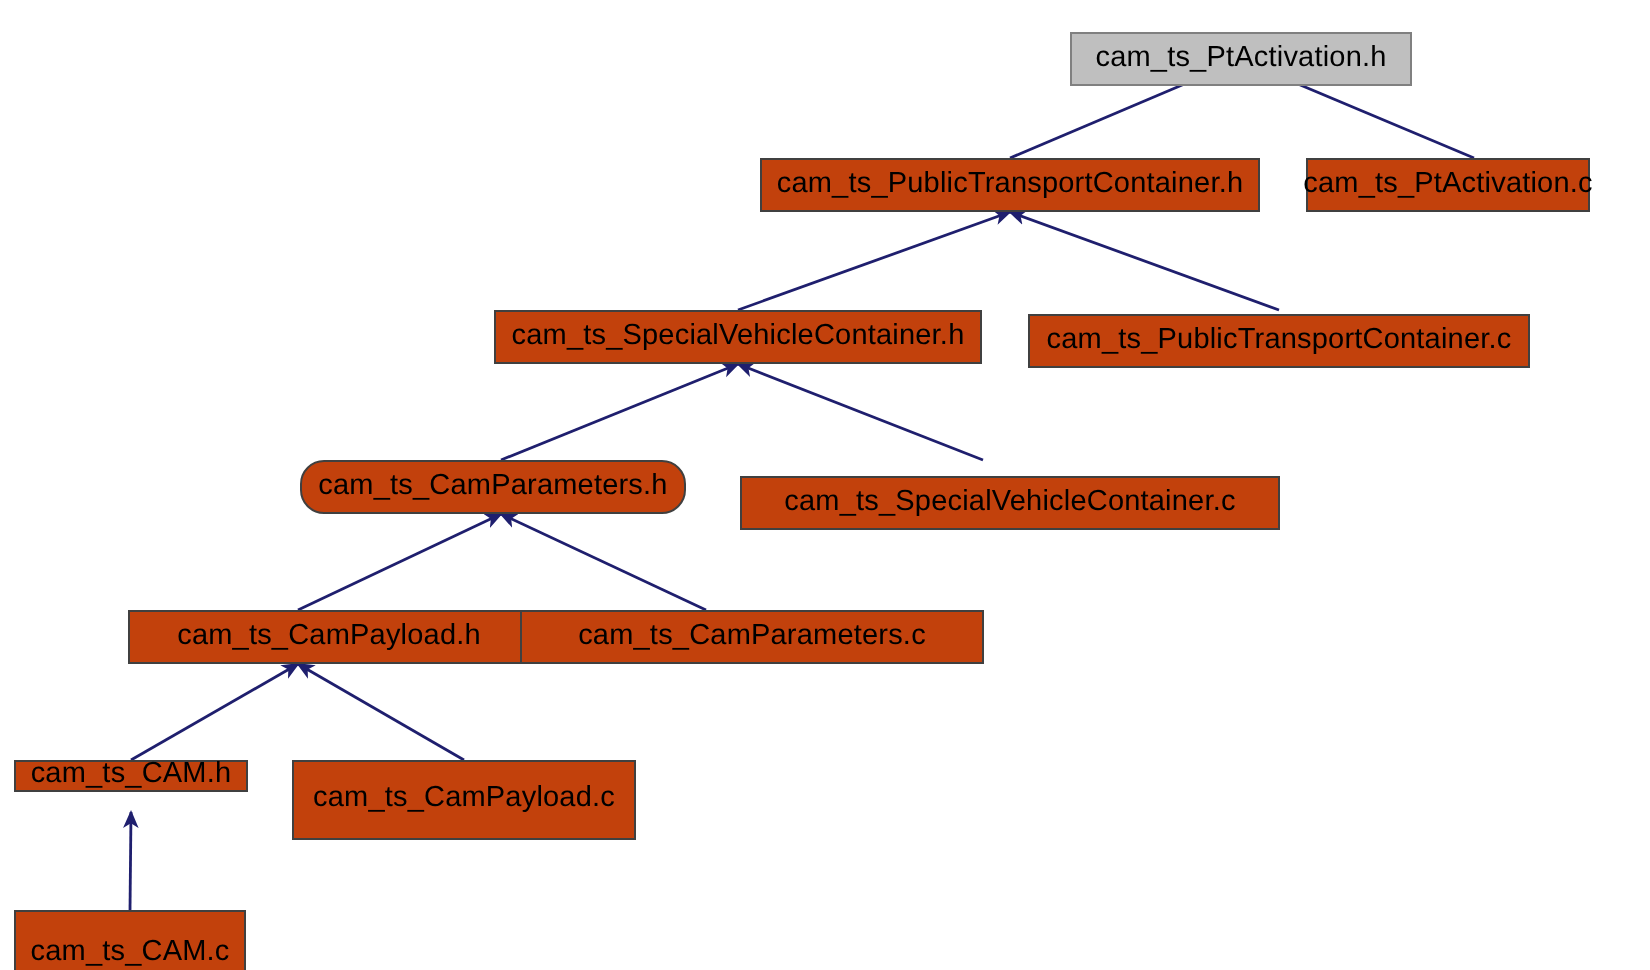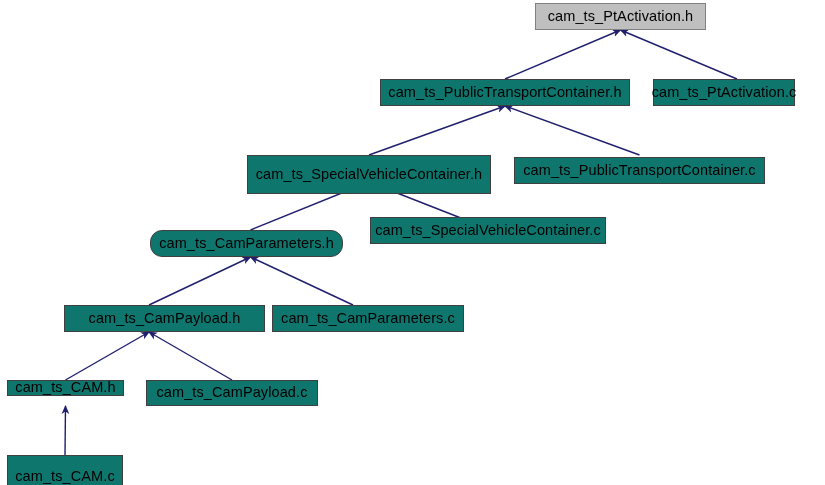--- a/index.html
+++ b/index.html
@@ -21,31 +21,32 @@
     left: 0;
     width: 825px;
     height: 485px;
   }
   .node-box {
     position: absolute;
     box-sizing: border-box;
     display: flex;
     align-items: center;
     justify-content: center;
-    background: #0f766e;
+    background: #c2410c;
     border: 1px solid #404040;
     color: #000000;
     font-size: 14.5px;
     letter-spacing: 0.1px;
     white-space: nowrap;
     line-height: 1;
   }
   .node-box.highlight {
     background: #bfbfbf;
     border: 1px solid #808080;
+    margin-top: 13px;
   }
   .node-label {
     display: block;
     padding-bottom: 1px;
   }
 </style>
 </head>
 <body>
 
 <div id="graph-root">
@@ -72,41 +73,41 @@
   <div id="nodes-layer">
       <div class="node-box highlight" style="left: 535px; top: 3px; width: 171px; height: 27px;">
         <span class="node-label">cam_ts_PtActivation.h</span>
       </div>
       <div class="node-box" style="left: 380px; top: 79px; width: 250px; height: 27px;">
         <span class="node-label">cam_ts_PublicTransportContainer.h</span>
       </div>
       <div class="node-box" style="left: 653px; top: 79px; width: 142px; height: 27px;">
         <span class="node-label">cam_ts_PtActivation.c</span>
       </div>
-      <div class="node-box" style="left: 247px; top: 155px; width: 244px; height: 39px;">
+      <div class="node-box" style="left: 247px; top: 155px; width: 244px; height: 27px;">
         <span class="node-label">cam_ts_SpecialVehicleContainer.h</span>
       </div>
       <div class="node-box" style="left: 514px; top: 157px; width: 251px; height: 27px;">
         <span class="node-label">cam_ts_PublicTransportContainer.c</span>
       </div>
       <div class="node-box" style="left: 150px; top: 230px; width: 193px; height: 27px; border-radius: 12px;">
         <span class="node-label">cam_ts_CamParameters.h</span>
       </div>
-      <div class="node-box" style="left: 370px; top: 217px; width: 236px; height: 27px;">
+      <div class="node-box" style="left: 370px; top: 238px; width: 270px; height: 27px;">
         <span class="node-label">cam_ts_SpecialVehicleContainer.c</span>
       </div>
       <div class="node-box" style="left: 64px; top: 305px; width: 201px; height: 27px;">
         <span class="node-label">cam_ts_CamPayload.h</span>
       </div>
-      <div class="node-box" style="left: 272px; top: 305px; width: 192px; height: 27px;">
+      <div class="node-box" style="left: 260px; top: 305px; width: 232px; height: 27px;">
         <span class="node-label">cam_ts_CamParameters.c</span>
       </div>
       <div class="node-box" style="left: 7px; top: 380px; width: 117px; height: 16px;">
         <span class="node-label">cam_ts_CAM.h</span>
       </div>
-      <div class="node-box" style="left: 146px; top: 380px; width: 172px; height: 26px;">
+      <div class="node-box" style="left: 146px; top: 380px; width: 172px; height: 40px;">
         <span class="node-label">cam_ts_CamPayload.c</span>
       </div>
       <div class="node-box" style="left: 7px; top: 455px; width: 116px; height: 44px;">
         <span class="node-label">cam_ts_CAM.c</span>
       </div>
     </div>
 </div>
 
 </body></html>

